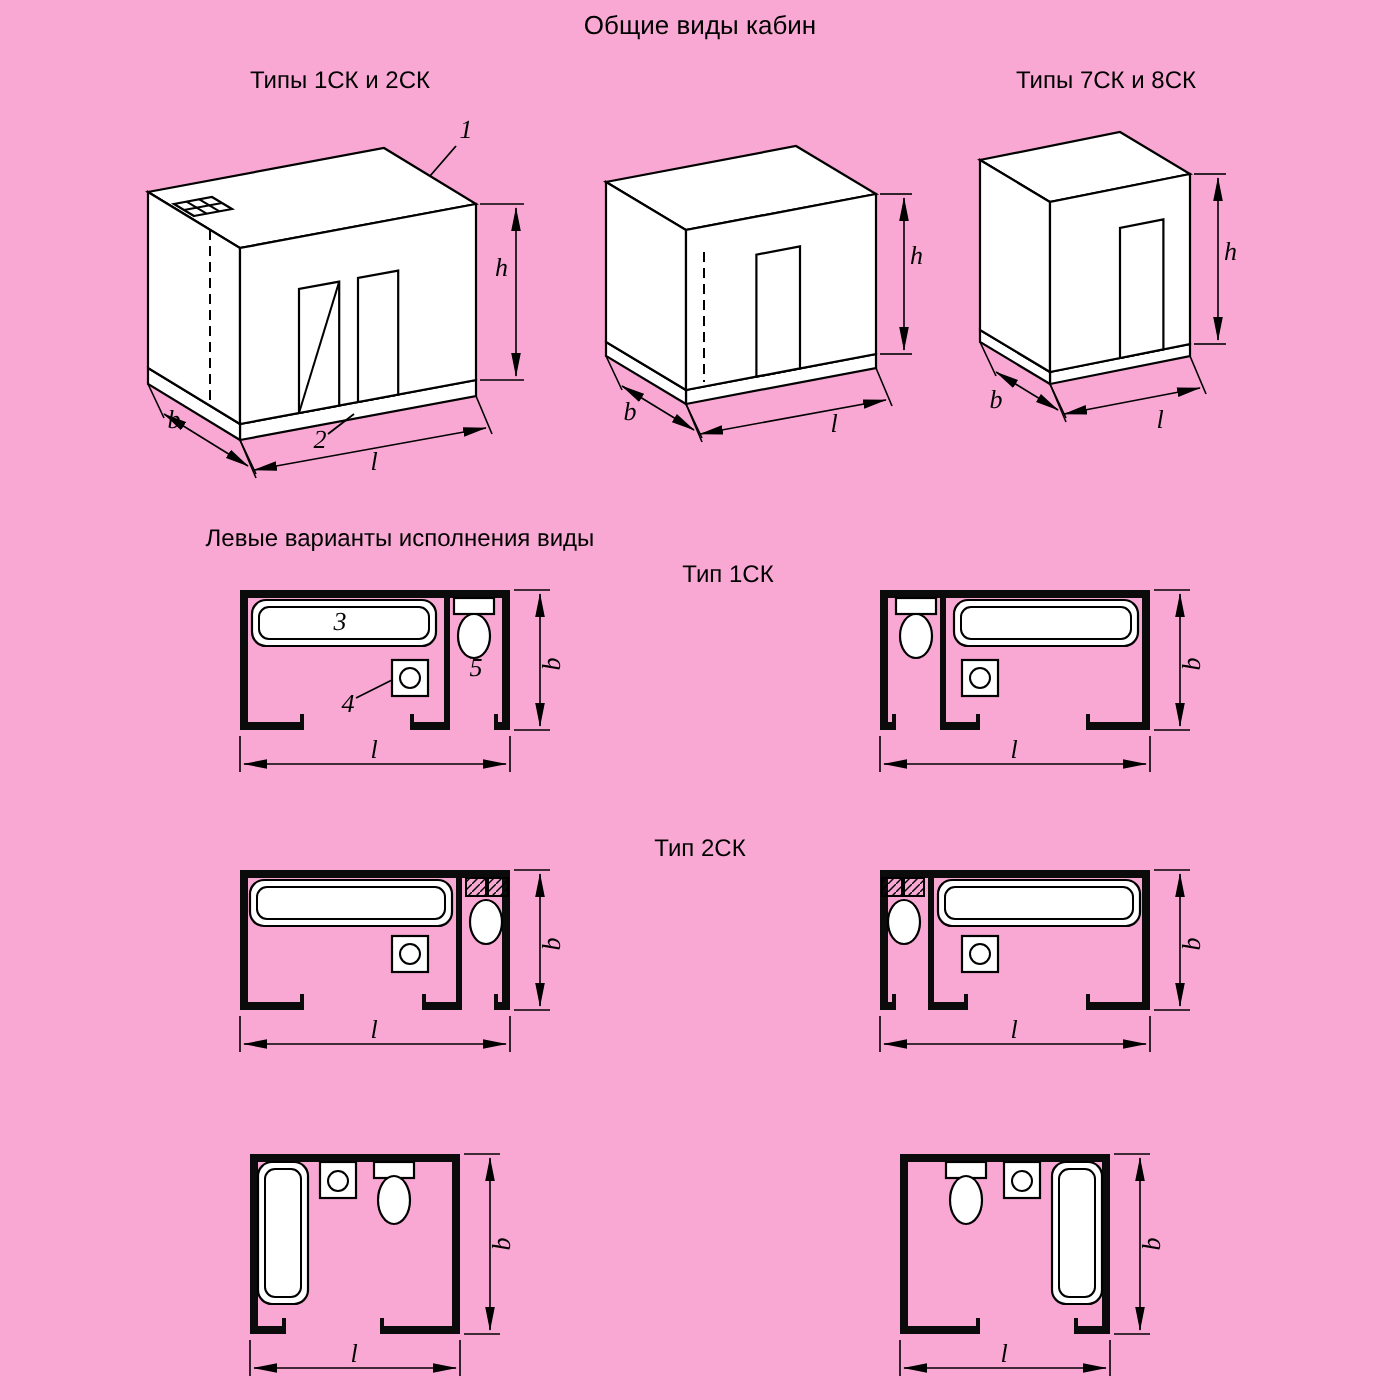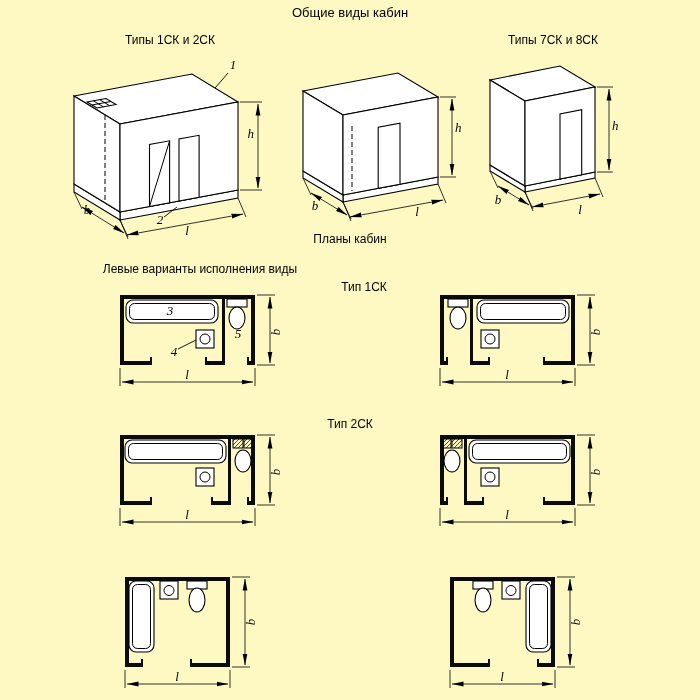--- a/index.html
+++ b/index.html
@@ -1,18 +1,18 @@
 <!DOCTYPE html>
 <html><head>
 <meta charset="utf-8">
 <style>
   *{margin:0;padding:0;box-sizing:border-box}
   html,body{width:700px;height:700px;background:#fff;color:#000;
     font-family:"Liberation Sans",sans-serif}
-  .page{position:relative;width:700px;height:700px;background:#fef9c3;overflow:hidden}
+  .page{position:relative;width:700px;height:700px;background:#f9a8d4;overflow:hidden}
   .cap{position:absolute;text-align:center;font-size:12px;line-height:14px;color:#000}
   .main-title{font-size:13px}
   svg{position:absolute;overflow:visible}
   svg text{font-family:"Liberation Serif",serif;font-style:italic;font-size:13px;fill:#000}
   .shape{fill:#fff;stroke:#000;stroke-width:1.1}
   .thin{fill:none;stroke:#000;stroke-width:1}
   .dim line{stroke:#000;stroke-width:0.8;fill:none}
   .leader{stroke:#000;stroke-width:0.9;fill:none}
   .wall{fill:#0b0b0b;stroke:none}
   .hatched{fill:url(#hatch);stroke:#000;stroke-width:1}
@@ -137,21 +137,20 @@
     </g>
     <text x="18" y="152" text-anchor="middle">b</text>
     <g class="dim">
       <line x1="45" y1="140" x2="53" y2="159"></line>
       <line x1="115" y1="126" x2="123" y2="145"></line>
       <line x1="52" y1="155" x2="120" y2="142" marker-start="url(#arr)" marker-end="url(#arr)"></line>
     </g>
     <text x="100" y="162" text-anchor="middle">l</text>
   </svg>
 
-  <div class="cap" style="left:0;top:232px;width:700px">Планы кабин</div>
   <div class="cap" style="left:60px;top:262px;width:280px">Левые варианты исполнения виды</div>
 
   <div class="cap" style="left:14px;top:280px;width:700px">Тип 1СК</div>
 
   <svg style="left:112px;top:290px" width="175" height="100" viewBox="0 0 175 100">
     <g class="wall">
       <rect x="8" y="5" width="135" height="4"></rect>
         <rect x="8" y="5" width="4" height="70"></rect>
       <rect x="139" y="5" width="4" height="70"></rect>
       <rect x="8" y="71" width="32" height="4"></rect>

